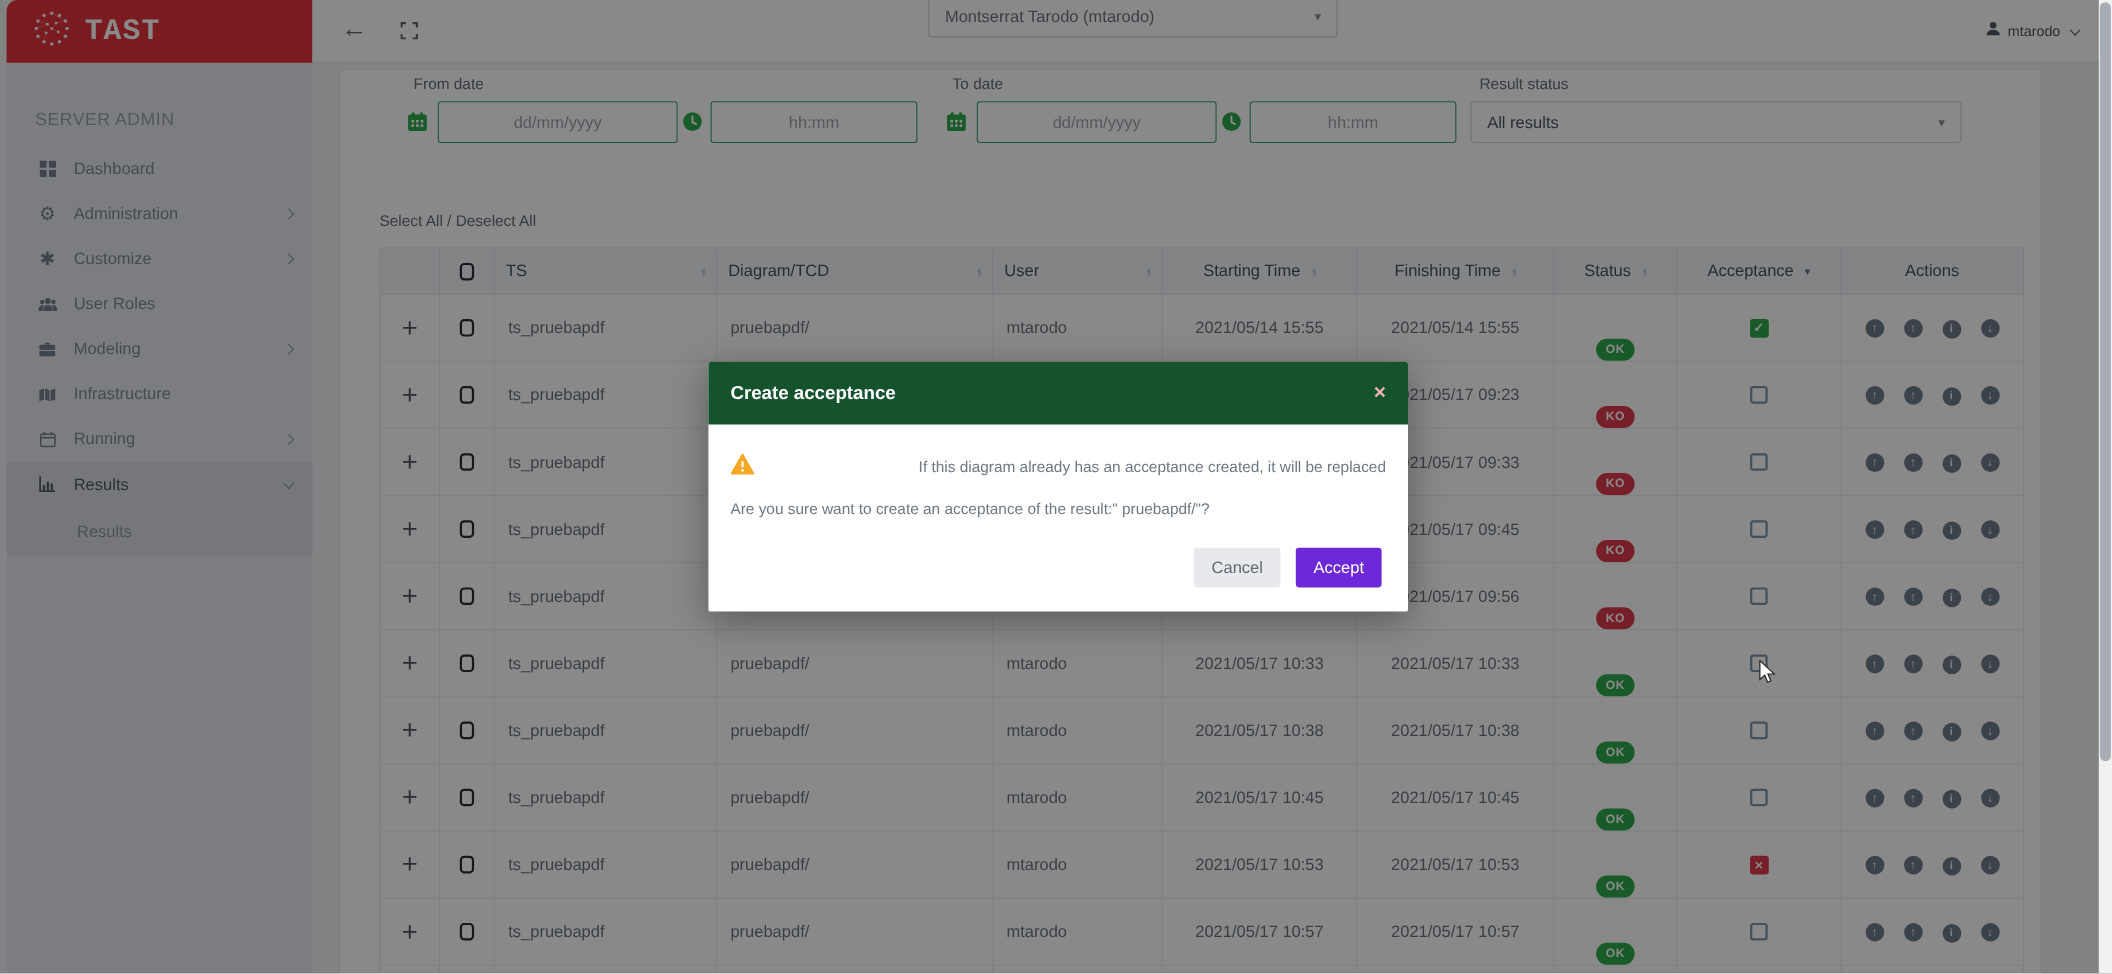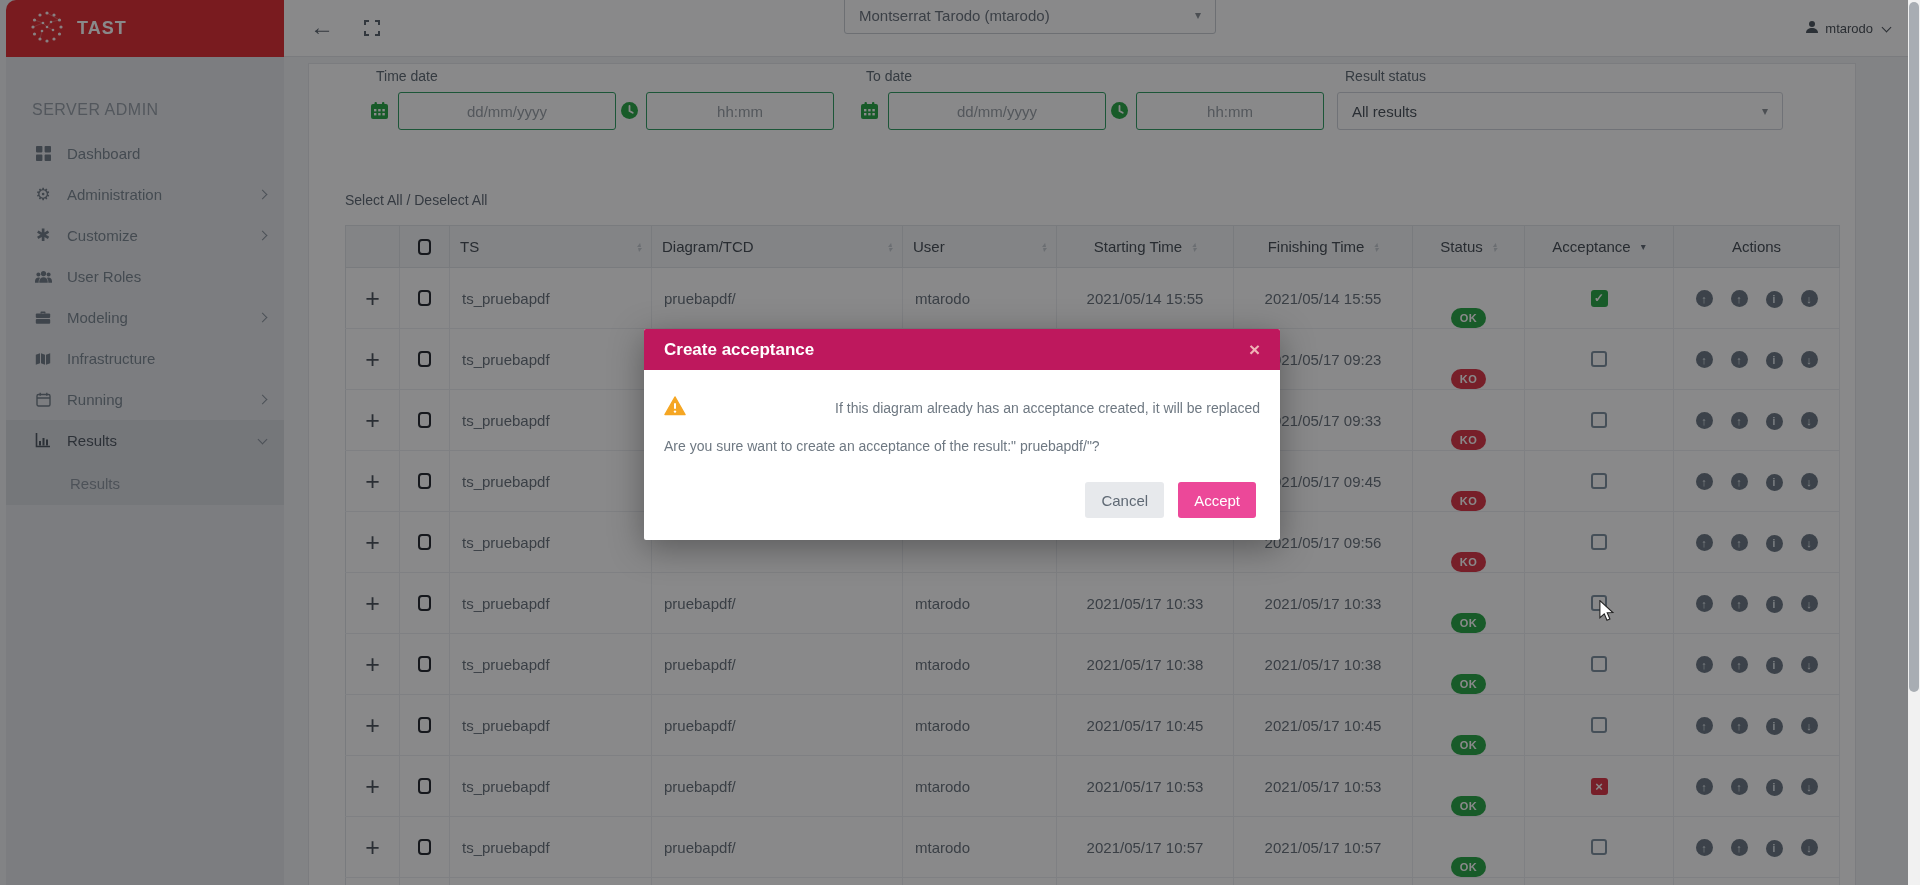--- a/index.html
+++ b/index.html
@@ -7,21 +7,21 @@
   body { font-family:"Liberation Sans", sans-serif; background:#f2f3f5; }
   .app { position:relative; width:1920px; height:885px; overflow:hidden; background:#f2f3f5; }
 
   
   .scroll-track { position:absolute; right:0; top:0; width:12px; height:885px; background:#f1f1f1; z-index:55; }
   .scroll-thumb { position:absolute; right:1px; top:2px; width:10px; height:690px; background:#a8adb3; border-radius:5px; }
 
   
   .sidebar { position:absolute; left:6px; top:0; width:278px; height:885px; background:#e7e9ec; border-top-left-radius:10px; z-index:2; }
   .logo { height:57px; background:#e02d33; border-top-left-radius:10px; display:flex; align-items:center; padding-left:24px; gap:13px; }
-  .logo-text { color:#ffffff; font-size:18px; font-weight:bold; letter-spacing:1px; }
+  .logo-text { color:#ffffff; font-size:27px; font-weight:bold; letter-spacing:1px;font-family:Liberation Mono, monospace; }
   .side-section { margin:44px 0 0 26px; font-size:16px; color:#97a0a9; letter-spacing:.5px; }
   .side-nav { margin-top:14px; }
   .nav-item { display:flex; align-items:center; height:41px; padding:0 18px 0 26px; color:#7c8893; font-size:15px; cursor:pointer; }
   .nav-item .nav-ic { width:22px; display:inline-flex; justify-content:center; color:#727d88; }
   .nav-item .nav-lbl { margin-left:13px; }
   .nav-group.active { background:#d9dce1; }
   .nav-group.active .nav-item { color:#4e5761; }
   .nav-group.active .nav-ic { color:#4e5761; }
   .nav-child { height:44px; display:flex; align-items:center; padding-left:64px; font-size:15px; color:#8d96a0; cursor:pointer; }
   .chev { width:7px; height:7px; border-right:1.7px solid #8a939d; border-bottom:1.7px solid #8a939d; margin-left:auto; }
@@ -75,30 +75,30 @@
   .acc.unchecked { width:16px; height:16px; background:transparent; border:2px solid #7e90a0; border-radius:3px; }
   .acc.checked { background:#28a745; } .acc.rejected { background:#dc3545; font-size:13px; }
   .act { width:17px; height:17px; border-radius:50%; background:#6b7884; color:#e8edf2; display:inline-flex;
     align-items:center; justify-content:center; font-size:11px; font-weight:bold; margin:0 9px; cursor:pointer; }
   .act.info { font-size:10px; }
 
   
   .backdrop { position:absolute; inset:0; background:rgba(8,9,11,0.48); z-index:50; }
   .modal { position:absolute; left:644px; top:329px; width:636px; background:#ffffff; z-index:60;
     box-shadow:0 8px 34px rgba(0,0,0,.35); border-radius:2px; }
-  .modal-head { height:41px; background:#be185d; display:flex; align-items:center; padding:0 20px; border-radius:2px 2px 0 0; }
+  .modal-head { height:57px; background:#14532d; display:flex; align-items:center; padding:0 20px; border-radius:2px 2px 0 0; }
   .modal-title { color:#fff; font-size:17px; font-weight:bold; }
   .modal-close { margin-left:auto; color:#efb3b6; font-size:19px; font-weight:bold; cursor:pointer; }
   .modal-body { padding:26px 20px 0 20px; }
   .warn-row { display:flex; align-items:center; justify-content:space-between; gap:10px; font-size:14px; color:#6e7882; }
   .question { margin-top:19px; font-size:14px; color:#6e7882; }
   .modal-foot { display:flex; justify-content:flex-end; gap:14px; padding:28px 24px 22px 24px; }
   .btn { height:36px; border:none; border-radius:3px; font-size:15px; font-family:inherit; cursor:pointer; padding:0 16px; }
   .btn.cancel { background:#e7e9ec; color:#5f6974; }
-  .btn.accept { background:#ec4899; color:#ffffff; }
+  .btn.accept { background:#6d28d9; color:#ffffff; }
 
   .cursor { position:absolute; left:1597px; top:600px; z-index:70; pointer-events:none; }
 </style>
 </head>
 <body>
 
 <div class="app">
 
   <div class="scroll-track">
     <div class="scroll-thumb"></div>
@@ -261,21 +261,21 @@
     </div>
   </div>
 
   <div class="top-select">
     <span>Montserrat Tarodo (mtarodo)</span>
     <span class="caret">▾</span>
   </div>
 
   <div class="card"></div>
 
-  <div class="flabel" style="left:376px;top:68px">Time date</div>
+  <div class="flabel" style="left:376px;top:68px">From date</div>
   <span class="fic" style="left:370px;top:101px">
     <svg width="19" height="19" viewBox="0 0 19 19">
         <rect x="1" y="3" width="17" height="15" rx="2" fill="#28a745"></rect>
         <rect x="4.5" y="1" width="2.4" height="4" rx="1" fill="#28a745"></rect>
         <rect x="12" y="1" width="2.4" height="4" rx="1" fill="#28a745"></rect>
         <g fill="#fff">
           <rect x="4" y="8" width="2.4" height="2.4"></rect>
           <rect x="8.2" y="8" width="2.4" height="2.4"></rect>
           <rect x="12.4" y="8" width="2.4" height="2.4"></rect>
           <rect x="4" y="12" width="2.4" height="2.4"></rect>

